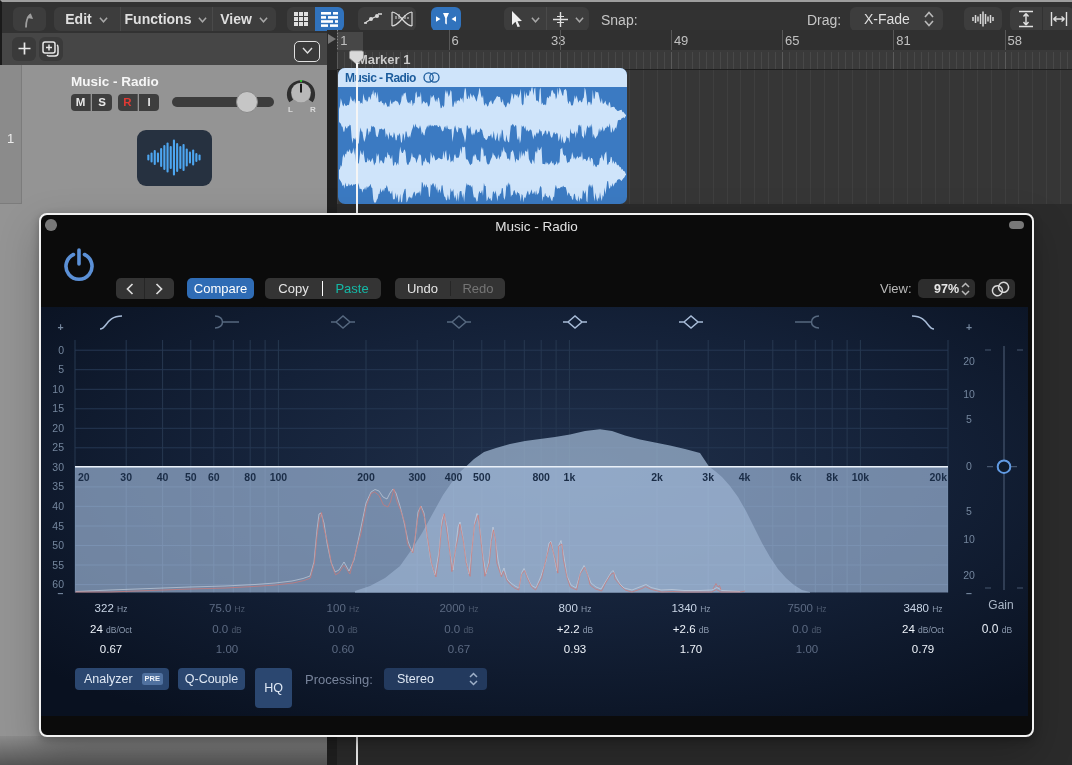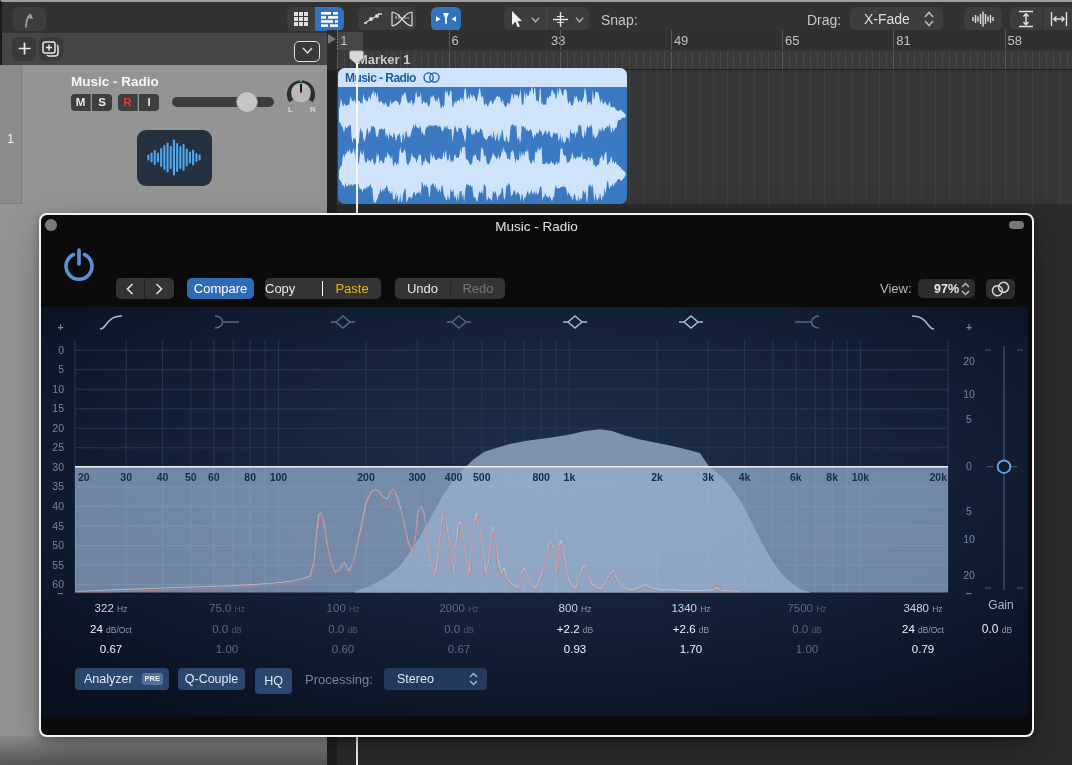--- a/index.html
+++ b/index.html
@@ -54,20 +54,31 @@
 </style></head>
 <body>
 <div id="stage">
 
 <div class="abs" id="topbar">
   <div class="tbtn" style="left:11px;width:33px;">
     <svg width="20" height="19" viewBox="0 0 20 19">
           <path d="M6,17.5 C6,10.5 7.3,7 10.2,4.6" stroke="#9e9e9e" stroke-width="1.8" fill="none"></path>
           <path d="M6.6,7.8 L10.7,3.2 L13.1,8.9 Z" fill="#9e9e9e"></path>
         </svg>
+  </div>
+  <div class="tbtn" style="left:51.5px;width:222px;padding:0;">
+    <div class="menuseg" style="width:67px;">Edit<svg class="chev" viewBox="0 0 10 6" width="9" height="6">
+            <path d="M1,0.5 L5,5 L9,0.5" stroke="#a8a8a8" stroke-width="1.6" fill="none"></path>
+          </svg></div>
+    <div class="menuseg" style="width:92px;">Functions<svg class="chev" viewBox="0 0 10 6" width="9" height="6">
+            <path d="M1,0.5 L5,5 L9,0.5" stroke="#a8a8a8" stroke-width="1.6" fill="none"></path>
+          </svg></div>
+    <div class="menuseg" style="width:63px;border-right:none;">View<svg class="chev" viewBox="0 0 10 6" width="9" height="6">
+            <path d="M1,0.5 L5,5 L9,0.5" stroke="#a8a8a8" stroke-width="1.6" fill="none"></path>
+          </svg></div>
   </div>
   <div class="tbtn" style="left:284.5px;width:28.5px;border-radius:6px 0 0 6px;">
     <svg width="16" height="16" viewBox="0 0 16 16" fill="#e0e0e0">
       <rect x="1" y="1" width="4" height="4"></rect>
           <rect x="6" y="1" width="4" height="4"></rect>
           <rect x="11" y="1" width="4" height="4"></rect>
       <rect x="1" y="6" width="4" height="4"></rect>
           <rect x="6" y="6" width="4" height="4"></rect>
           <rect x="11" y="6" width="4" height="4"></rect>
       <rect x="1" y="11" width="4" height="4"></rect>
@@ -445,22 +456,22 @@
           </svg>
     </div>
     <div style="width:29px;height:100%;display:flex;align-items:center;justify-content:center;">
       <svg width="8" height="12" viewBox="0 0 8 12" stroke="#dcdcdc" fill="none" stroke-width="1.7">
             <path d="M1.5,1 L6.5,6 L1.5,11"></path>
           </svg>
     </div>
   </div>
   <div class="pbtn" style="left:146px;top:63px;width:67px;height:21px;background:#2f6cb5;color:#fff;">Compare</div>
   <div class="pbtn" style="left:224px;top:63px;width:116px;height:21px;padding:0;">
-    <div style="width:58px;border-right:1px solid #ffffff;">Copy</div>
-    <div style="width:58px;text-align:center;color:#eab308;">Paste</div>
+    <div style="width:58px;text-align:center;border-right:1px solid #ffffff;">Copy</div>
+    <div style="width:58px;text-align:center;color:#14b8a6;">Paste</div>
   </div>
   <div class="pbtn" style="left:354px;top:63px;width:110px;height:21px;padding:0;">
     <div style="width:57px;text-align:center;border-right:1px solid #262626;">Undo</div>
     <div style="width:55px;text-align:center;color:#757575;">Redo</div>
   </div>
 
   <div style="position:absolute;left:839px;top:66px;color:#b9b9b9;font-size:13px;">View:</div>
   <div class="pbtn" style="left:877px;top:64px;width:57px;height:19px;background:#2d2d2d;font-weight:bold;font-size:12.5px;">97%
     <svg style="position:absolute;right:5px;" width="9" height="14" viewBox="0 0 9 14" stroke="#b9b9b9" fill="none" stroke-width="1.5">
           <path d="M1,5 L4.5,1.5 L8,5 M1,9 L4.5,12.5 L8,9"></path>
@@ -598,21 +609,21 @@
 <text x="807" y="652.5" text-anchor="middle" class="pv" fill="#5c6a82">1.00</text>
         <text x="923" y="612" text-anchor="middle" class="pv" fill="#c9d5e6">3480 <tspan class="pu" fill="#8b99ae">Hz</tspan></text>
 <text x="923" y="632.5" text-anchor="middle" class="pv" fill="#eef3fa">24 <tspan class="pu" fill="#8b99ae">dB/Oct</tspan></text>
 <text x="923" y="652.5" text-anchor="middle" class="pv" fill="#eef3fa">0.79</text>
   </svg>
 
   <div class="bluebtn" style="left:34px;top:452.5px;width:94px;height:22px;justify-content:flex-start;padding-left:9px;">Analyzer
     <span style="position:absolute;right:6px;top:5px;background:#50719f;color:#eef2f8;font-size:7.5px;font-weight:bold;padding:1.5px 3px;border-radius:2.5px;">PRE</span>
   </div>
   <div class="bluebtn" style="left:137px;top:452.5px;width:67px;height:22px;">Q-Couple</div>
-  <div class="bluebtn" style="left:214px;top:452.5px;width:37px;height:26px;">HQ</div>
+  <div class="bluebtn" style="left:214px;top:452.5px;width:37px;height:40px;">HQ</div>
   <div style="position:absolute;left:264px;top:456.5px;color:#77839a;font-size:13px;">Processing:</div>
   <div class="bluebtn" style="left:343px;top:452.5px;width:103px;height:22px;background:#233a5e;justify-content:flex-start;padding-left:13px;">Stereo
     <svg style="position:absolute;right:9px;top:4px;" width="9" height="14" viewBox="0 0 9 14" stroke="#9fb0c8" fill="none" stroke-width="1.5">
           <path d="M1,5 L4.5,1.5 L8,5 M1,9 L4.5,12.5 L8,9"></path>
         </svg>
   </div>
 
 </div>
 
 </div>

